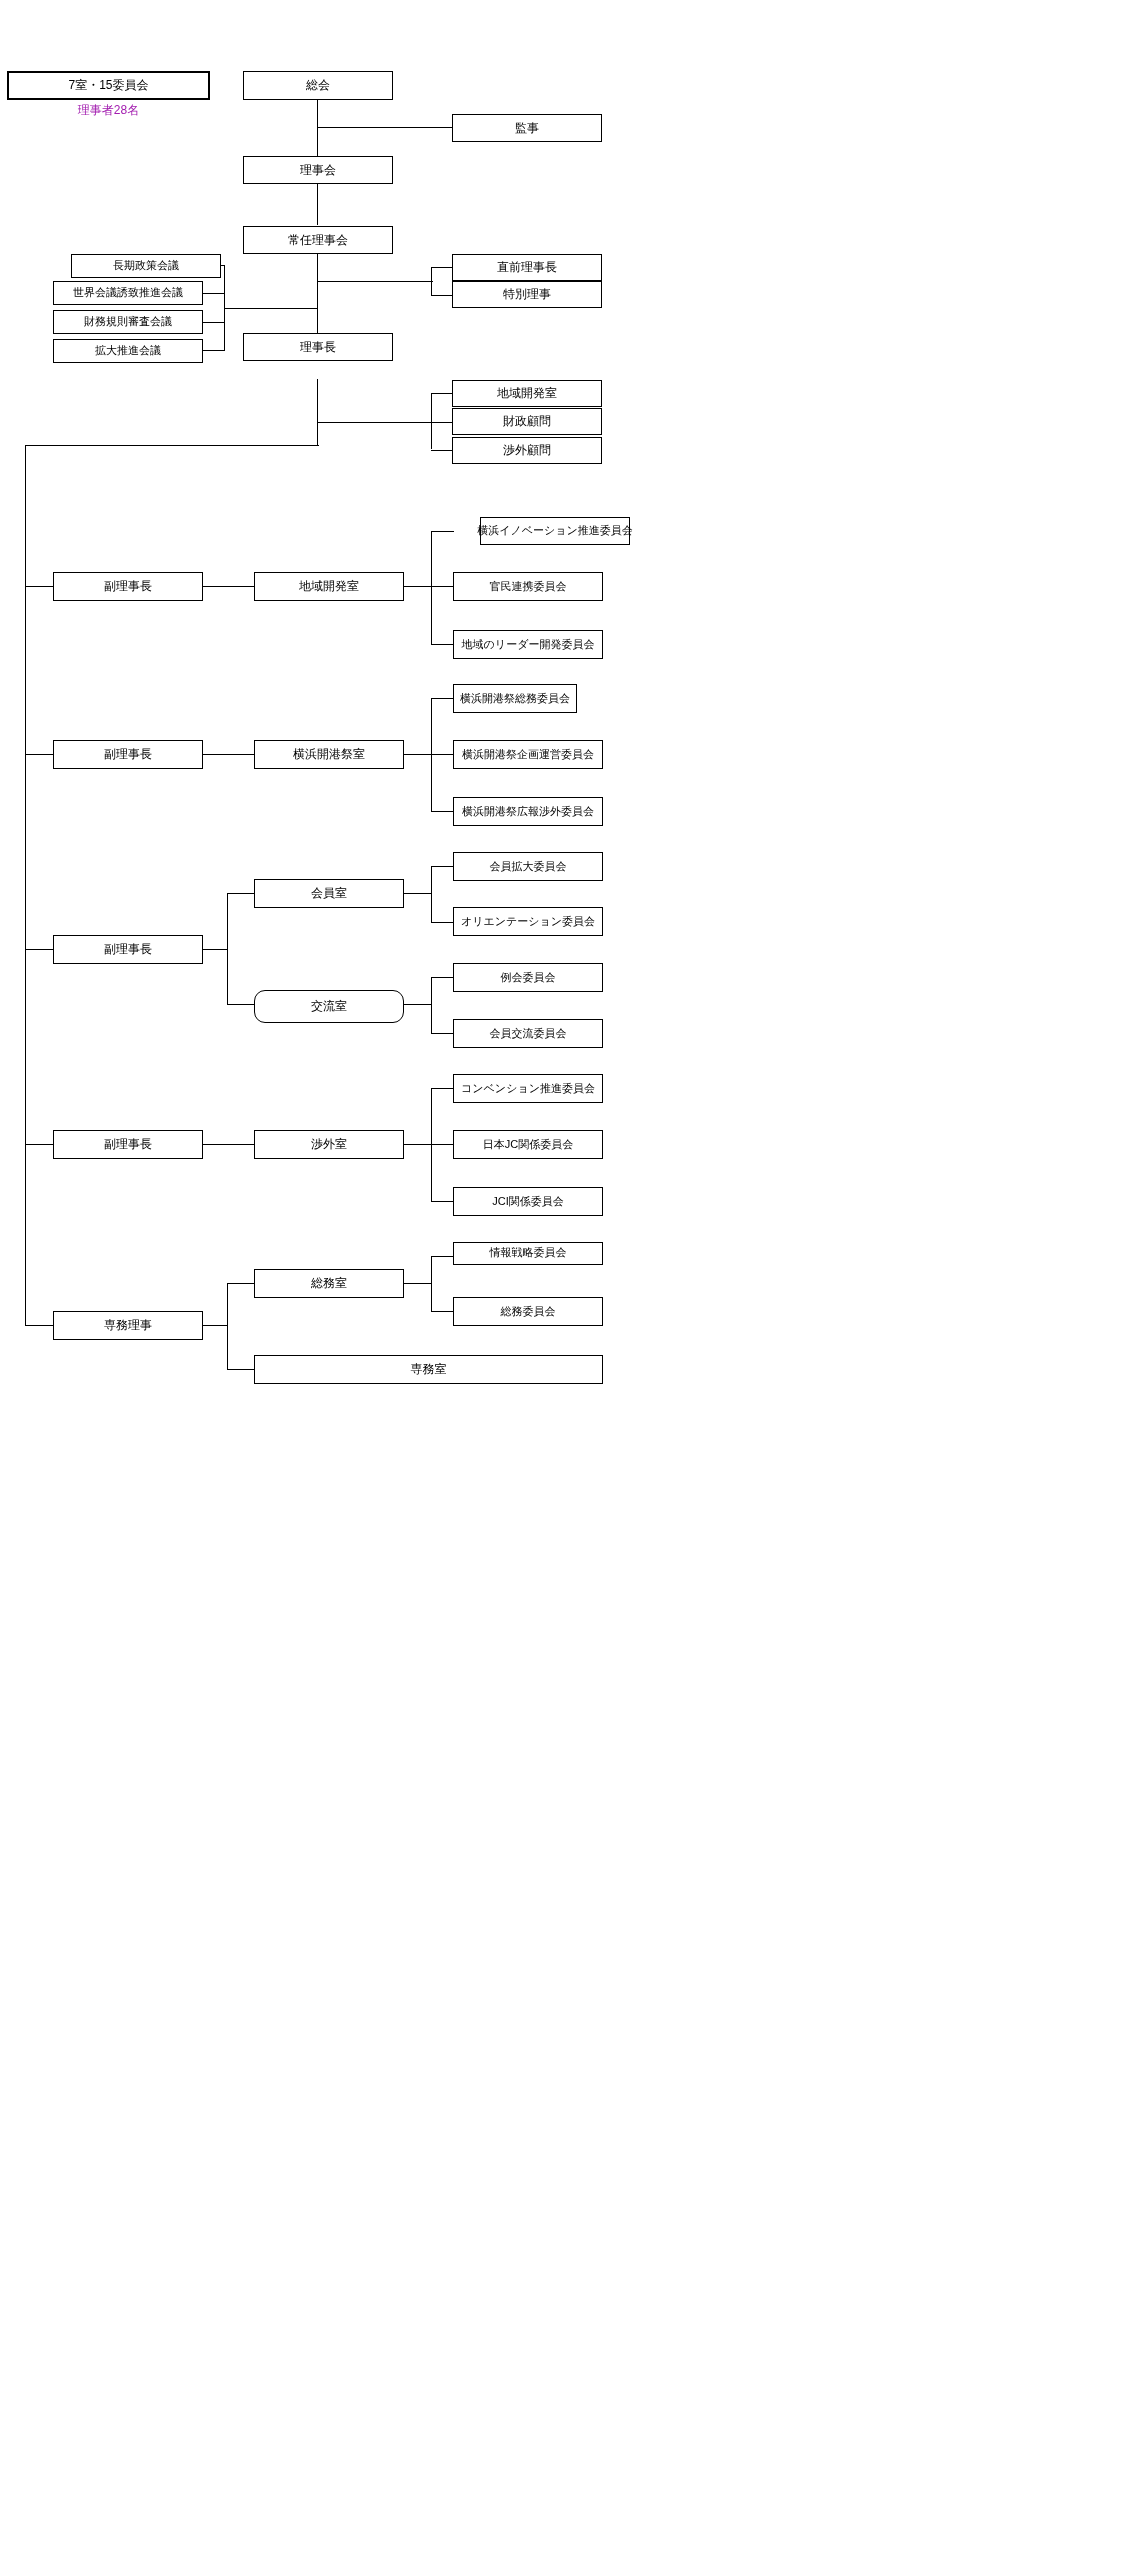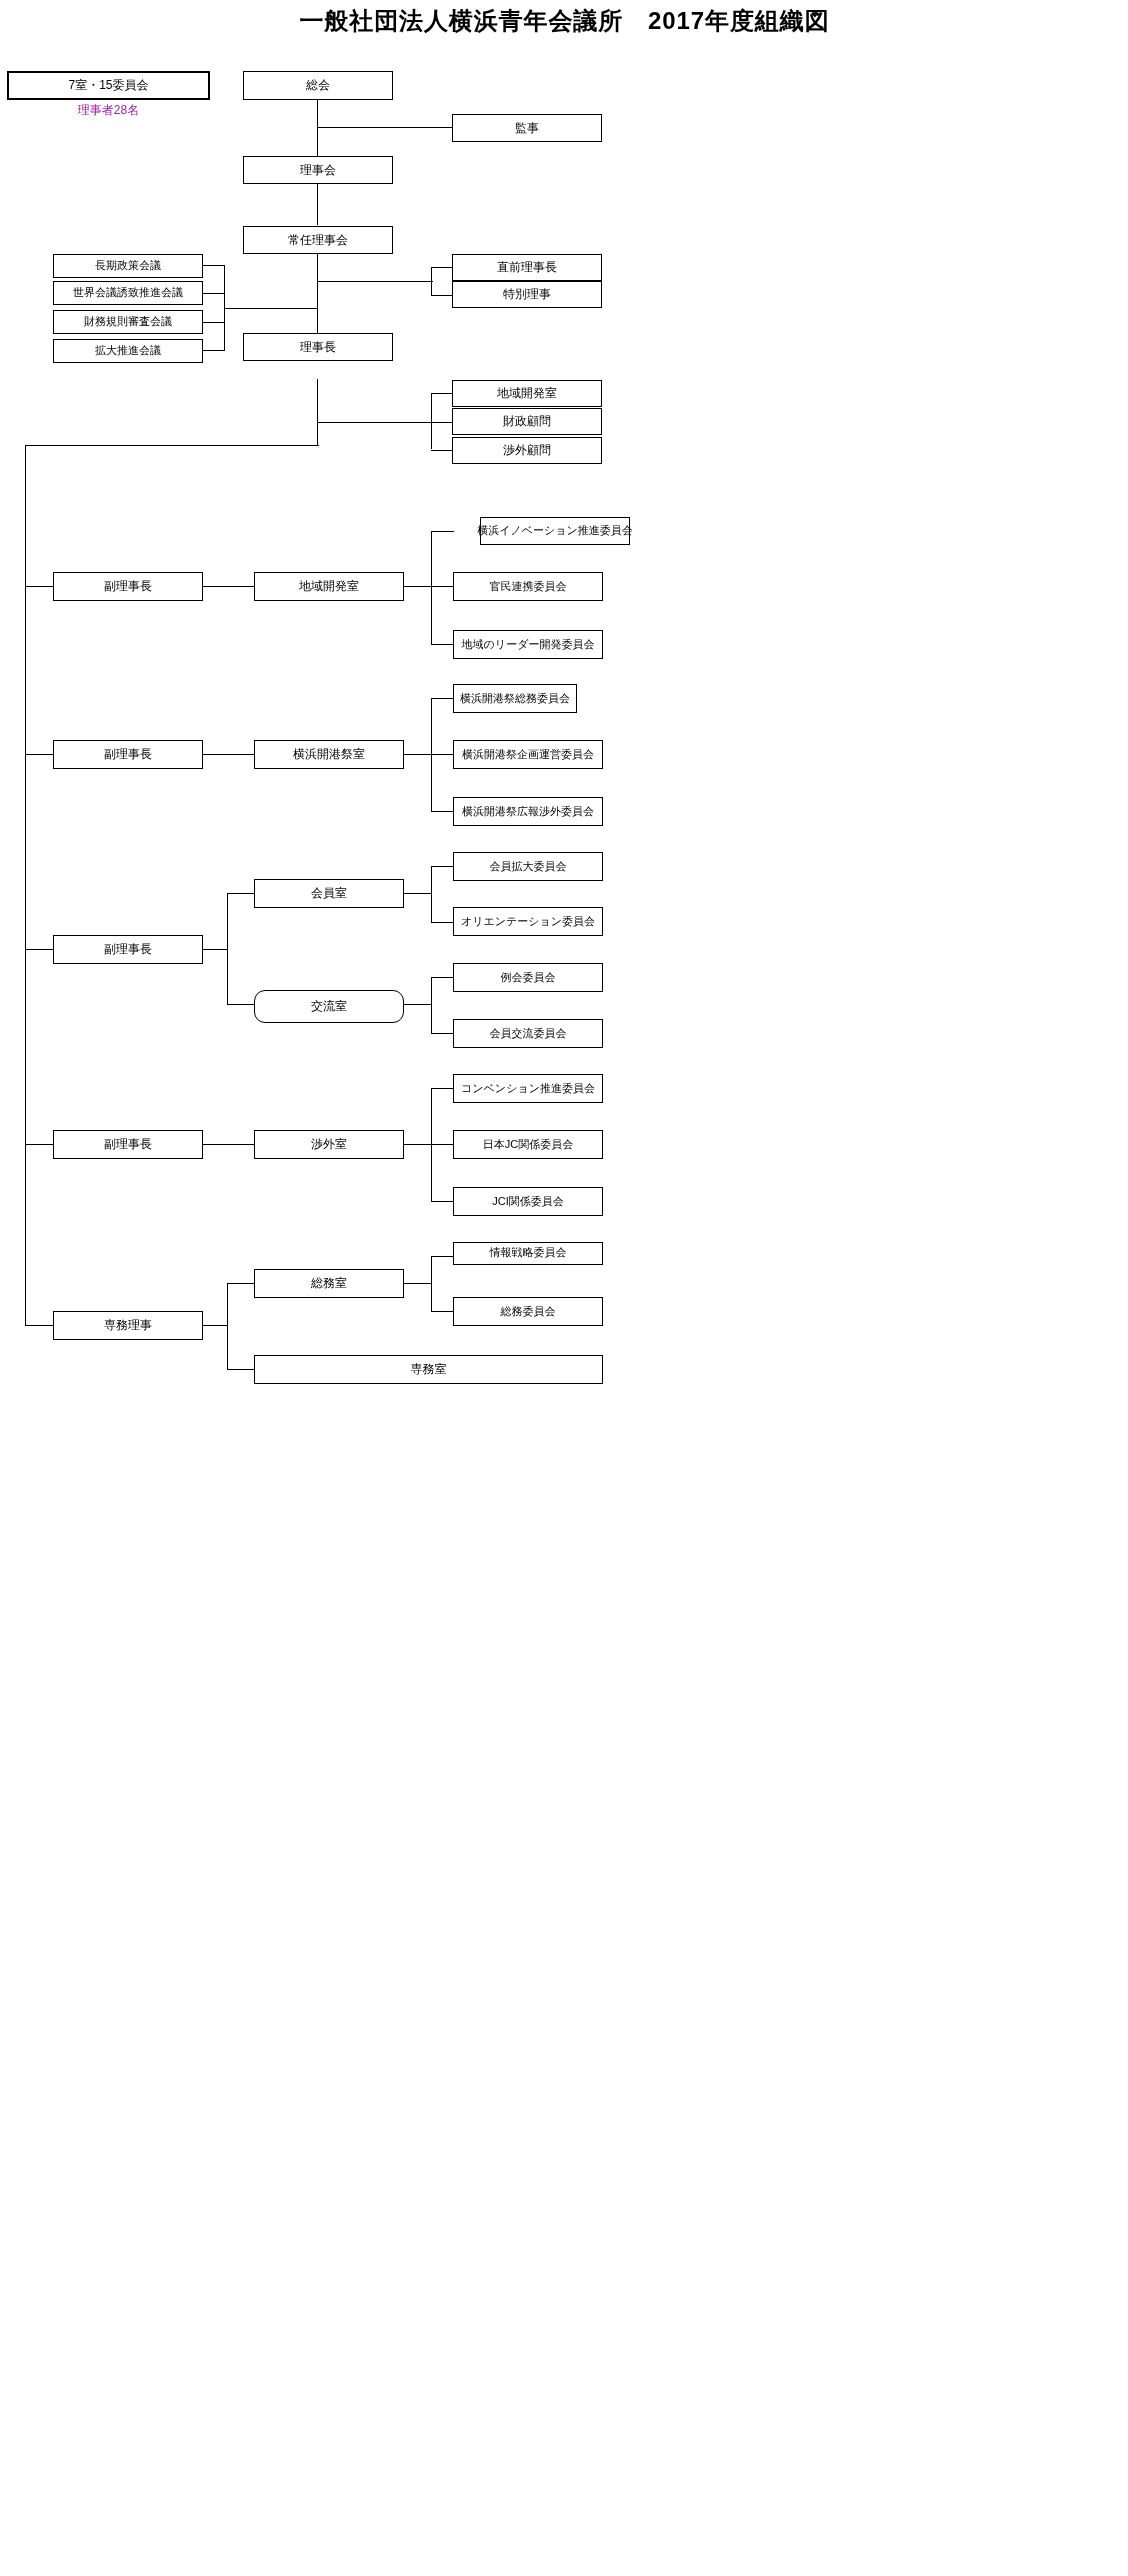--- a/index.html
+++ b/index.html
@@ -59,42 +59,41 @@
     z-index:1;
   }
   .h{ height:1.3px; }
   .v{ width:1.3px; }
 </style>
 </head>
 <body>
 
 <div id="chart">
 
-  <div class="title">一般社団法人横浜青年会議所　2017年度組織図</div>
 
   <div class="box thick" style="left:7px; top:71px; width:203px; height:29px;">7室・15委員会</div>
   <div class="caption" style="left:7px; top:102px; width:203px;">理事者28名</div>
 
   <div class="box" style="left:243px; top:71px; width:150px; height:29px;">総会</div>
 
   <div class="box" style="left:452px; top:114px; width:150px; height:28px;">監事</div>
 
   <div class="ln v" style="left:317px; top:100px; height:28px;"></div>
   <div class="ln h" style="left:317px; top:127px; width:137px;"></div>
 
   <div class="ln v" style="left:317px; top:100px; height:56px;"></div>
   <div class="box" style="left:243px; top:156px; width:150px; height:28px;">理事会</div>
 
   <div class="ln v" style="left:317px; top:184px; height:41px;"></div>
   <div class="box" style="left:243px; top:226px; width:150px; height:28px;">常任理事会</div>
 
   <div class="ln v" style="left:317px; top:254px; height:97px;"></div>
   <div class="box" style="left:243px; top:333px; width:150px; height:28px;">理事長</div>
 
-  <div class="box small" style="left:53px; top:254px; width:150px; height:24px;">長期政策会議</div>
+  <div class="box small" style="left:71px; top:254px; width:150px; height:24px;">長期政策会議</div>
   <div class="box small" style="left:53px; top:281px; width:150px; height:24px;">世界会議誘致推進会議</div>
   <div class="box small" style="left:53px; top:310px; width:150px; height:24px;">財務規則審査会議</div>
   <div class="box small" style="left:53px; top:339px; width:150px; height:24px;">拡大推進会議</div>
 
   <div class="ln v" style="left:224px; top:265px; height:86px;"></div>
   <div class="ln h" style="left:202px; top:265px; width:23px;"></div>
   <div class="ln h" style="left:202px; top:293px; width:23px;"></div>
   <div class="ln h" style="left:202px; top:322px; width:23px;"></div>
   <div class="ln h" style="left:202px; top:350px; width:23px;"></div>
 

